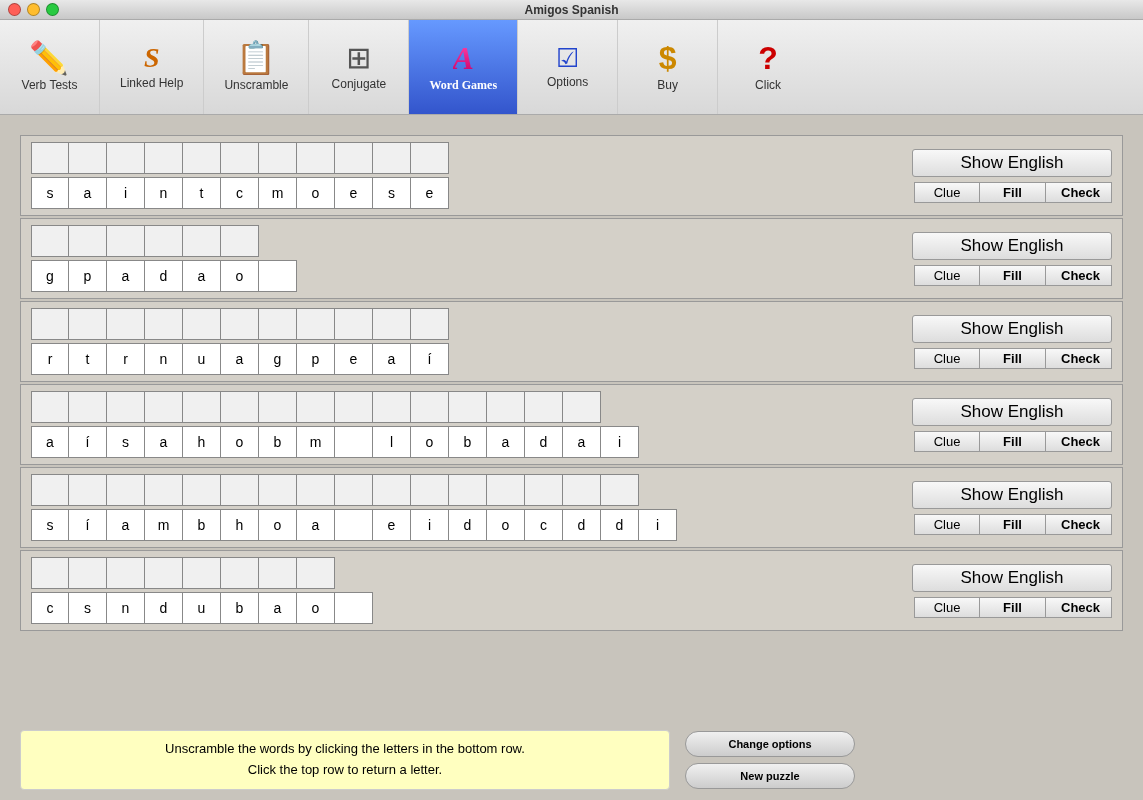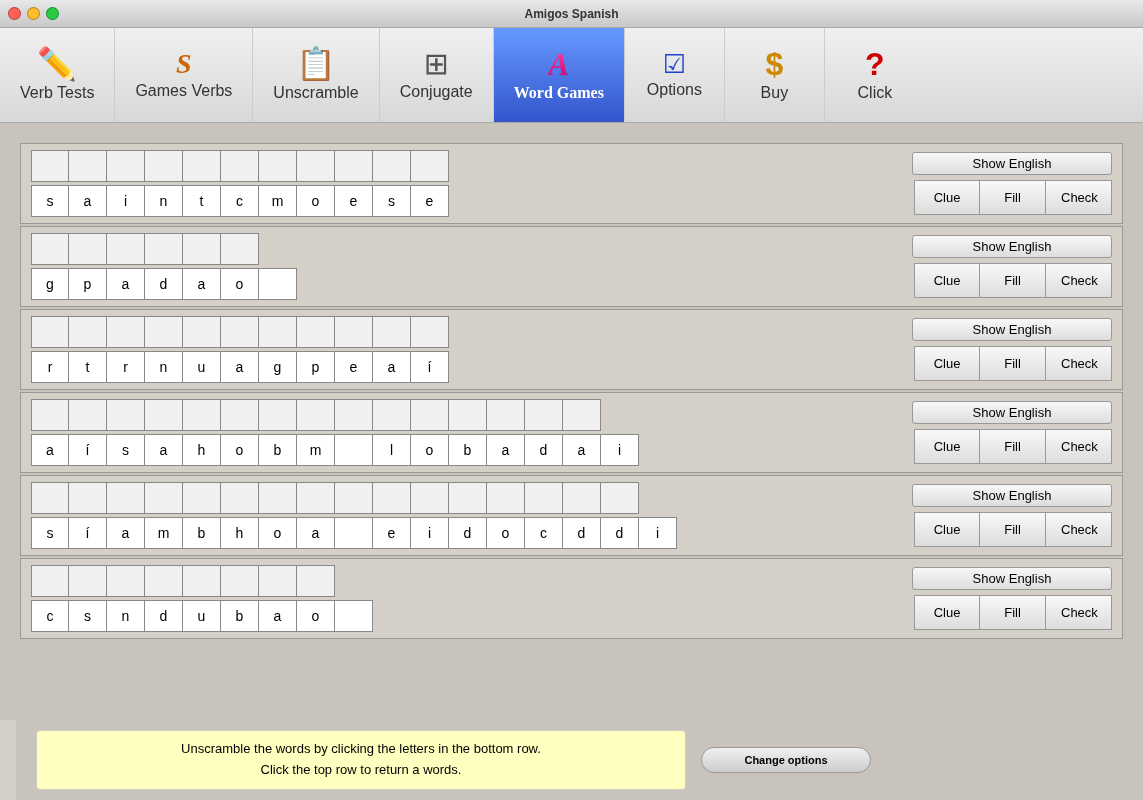--- a/index.html
+++ b/index.html
@@ -9,21 +9,21 @@
       width: 1143px;
       height: 800px;
       overflow: hidden;
       display: flex;
       flex-direction: column;
     }
 
     
     .title-bar {
       background: linear-gradient(to bottom, #e8e8e8, #c8c8c8);
-      height: 28px;
+      height: 20px;
       display: flex;
       align-items: center;
       justify-content: center;
       border-bottom: 1px solid #aaa;
       position: relative;
     }
     .title-bar-buttons {
       position: absolute;
       left: 8px;
       display: flex;
@@ -65,21 +65,21 @@
     }
     .toolbar-item:last-child { border-right: none; }
     .toolbar-item.active {
       background: linear-gradient(to bottom, #6699ff, #3355cc);
     }
     .toolbar-item .icon {
       font-size: 32px;
       line-height: 1;
     }
     .toolbar-item .label {
-      font-size: 16px;
+      font-size: 12px;
       color: #333;
       font-weight: 500;
     }
     .toolbar-item.active .label {
       color: white;
       font-weight: bold;
       font-family: Liberation Serif, serif;
     }
     .word-games-icon {
       font-size: 36px;
@@ -166,49 +166,48 @@
       align-items: flex-end;
       gap: 5px;
       min-width: 280px;
     }
 
     .show-english-btn {
       background: linear-gradient(to bottom, #f8f8f8, #ddd);
       border: 1px solid #999;
       border-radius: 3px;
       padding: 3px 20px;
-      font-size: 13px;
+      font-size: 17px;
       cursor: pointer;
       width: 200px;
       text-align: center;
     }
 
     .clue-fill-check {
       display: flex;
       gap: 0;
     }
     .cfc-btn {
       background: linear-gradient(to bottom, #f8f8f8, #ddd);
       border: 1px solid #999;
-      padding: 9px 15px;
+      padding: 2px 15px;
       font-size: 13px;
       cursor: pointer;
       width: 66px;
       text-align: center;
     }
-    .cfc-btn:not(:first-child) { border-left: none; }
+    .cfc-btn:not(:first-child) { border-left: none; font-weight: bold; }
 
     
     .bottom-bar {
       background: #c8c4bc;
       padding: 10px 20px;
       display: flex;
       align-items: center;
       gap: 15px;
-      margin-left: 16px;
     }
     .instructions-box {
       flex: 1;
       background: #ffffc0;
       border: 1px solid #ccc;
       border-radius: 4px;
       padding: 8px 15px;
       font-size: 13px;
       text-align: center;
       line-height: 1.6;
@@ -246,21 +245,21 @@
 
 <div class="toolbar">
 
   <div class="toolbar-item">
     <span class="icon">✏️</span>
     <span class="label">Verb Tests</span>
   </div>
 
   <div class="toolbar-item">
     <span class="icon" style="font-size:28px;color:#cc6600;font-style:italic;font-weight:bold;font-family:serif;">S</span>
-    <span class="label">Games Verbs</span>
+    <span class="label">Linked Help</span>
   </div>
 
   <div class="toolbar-item">
     <span class="icon">📋</span>
     <span class="label">Unscramble</span>
   </div>
 
   <div class="toolbar-item">
     <span class="icon" style="font-size:30px;color:#555;">⊞</span>
     <span class="label">Conjugate</span>
@@ -523,18 +522,19 @@
             <button class="cfc-btn">Check</button>
           </div>
         </div>
       </div>
     </div>
 </div>
 
 <div class="bottom-bar">
   <div class="instructions-box">
     <span>Unscramble the words by clicking the letters in the bottom row.</span><br>
-    <span>Click the top row to return a words.</span>
+    <span>Click the top row to return a letter.</span>
   </div>
   <div class="bottom-buttons">
     <button class="bottom-btn">Change options</button>
+    <button class="bottom-btn">New puzzle</button>
   </div>
 </div>
 
 </body></html>

